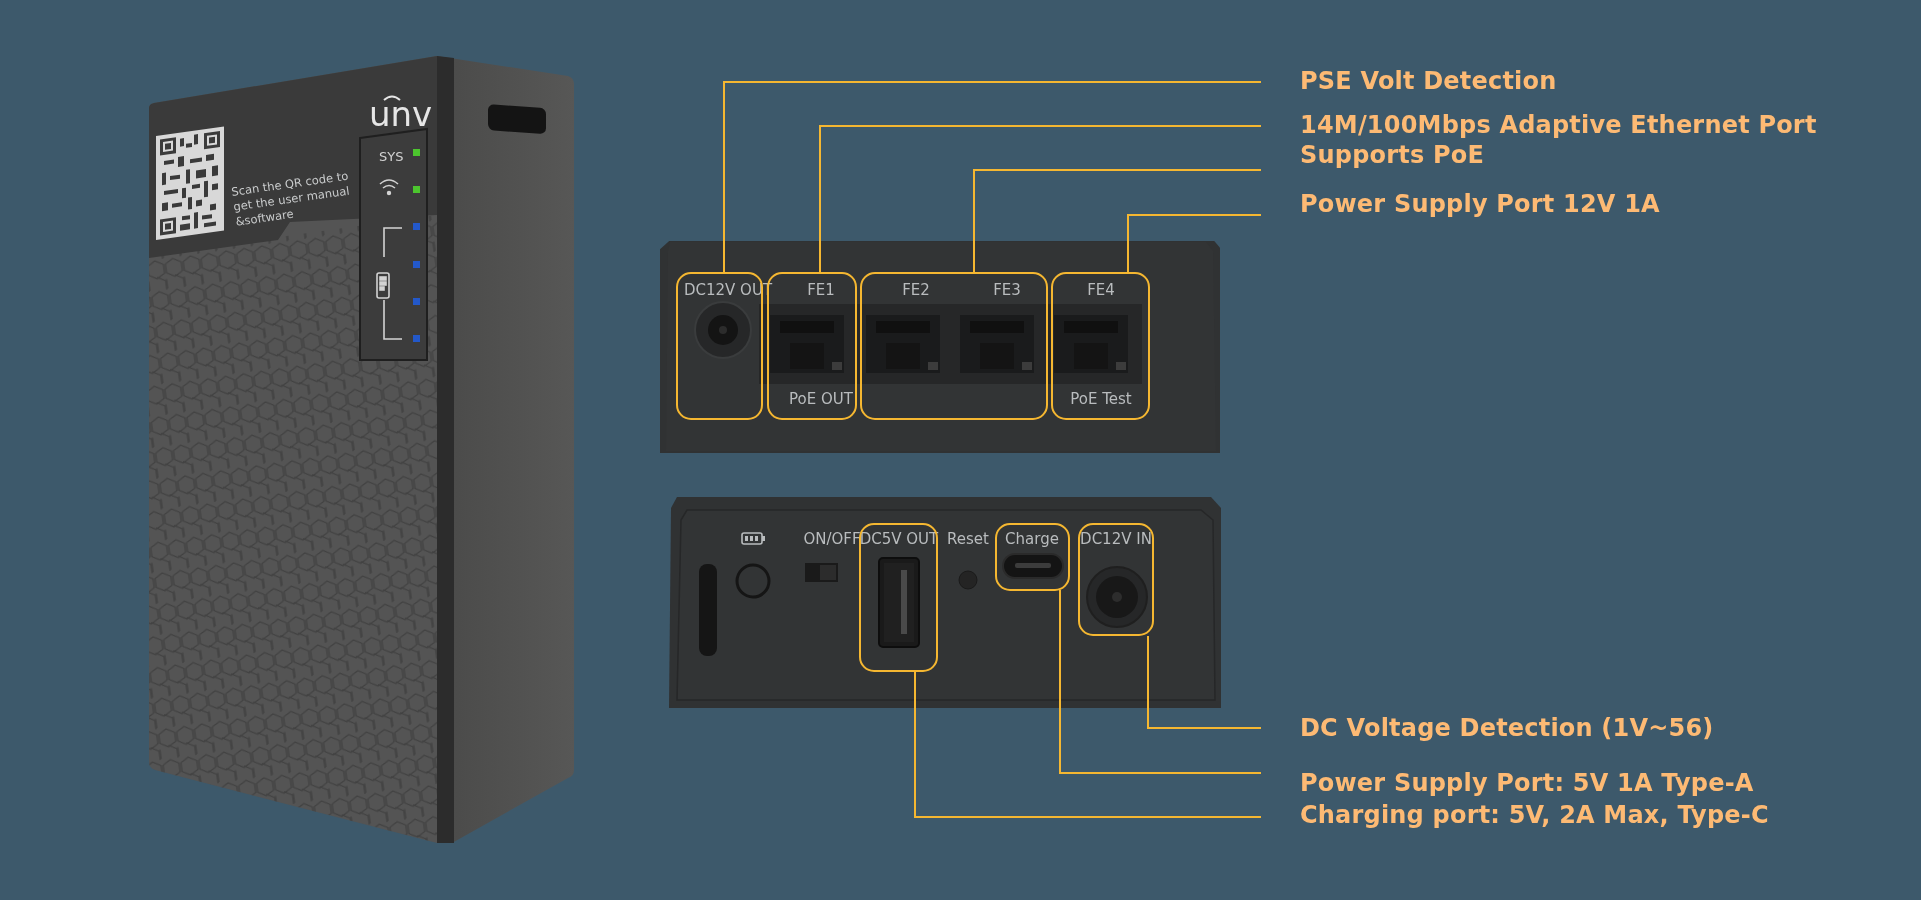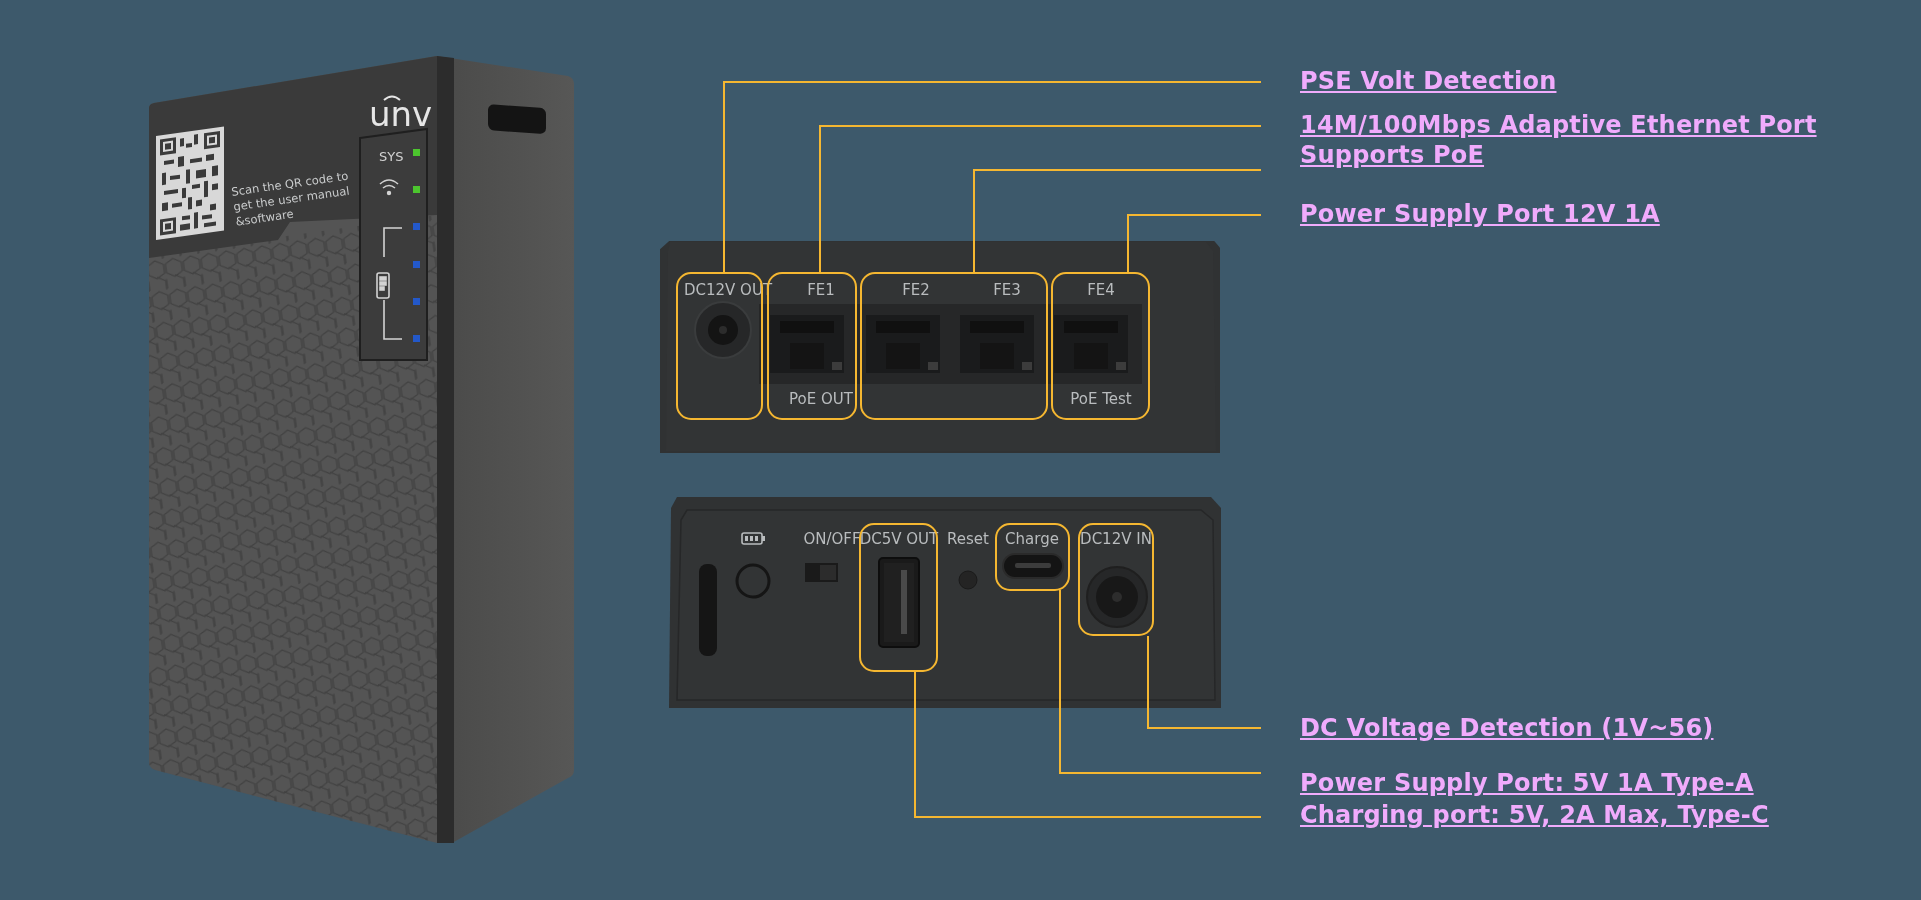--- a/index.html
+++ b/index.html
@@ -1,19 +1,19 @@
 <!DOCTYPE html>
 <html><head>
 <meta charset="utf-8">
 <style>
   html, body { margin:0; padding:0; }
   body { width:1921px; height:900px; background:#3d596b; position:relative; overflow:hidden; font-family:"DejaVu Sans", sans-serif; }
   .abs { position:absolute; }
   svg text { font-family:"DejaVu Sans", sans-serif; }
-  .callout-label { position:absolute; left:1300px; color:#f0abfc; font-family:"DejaVu Sans", sans-serif; font-weight:bold; font-size:24px; white-space:nowrap; letter-spacing:0.2px; line-height:30px;text-decoration:underline; }
+  .callout-label { position:absolute; left:1300px; color:#fdba74; font-family:"DejaVu Sans", sans-serif; font-weight:bold; font-size:24px; white-space:nowrap; letter-spacing:0.2px; line-height:30px; }
 </style>
 </head>
 <body>
 
 <svg class="abs" style="left:0;top:0" width="600" height="900">
   <defs>
     <pattern id="hex" width="18" height="31" patternUnits="userSpaceOnUse" patternTransform="rotate(-8)">
       <path d="M9 1 L17 5.5 L17 14.5 L9 19 L1 14.5 L1 5.5 Z M0 20.5 L0 30 M18 20.5 L18 30" fill="none" stroke="#3f3f3f" stroke-width="1.2"></path>
       <path d="M9 17.5 L17 22 L17 31" fill="none" stroke="#3f3f3f" stroke-width="1.2"></path>
     </pattern>
@@ -223,16 +223,16 @@
     <polyline points="1261,215 1128,215 1128,274"></polyline>
     <polyline points="1148,636 1148,728 1261,728"></polyline>
     <polyline points="1060,590 1060,773 1261,773"></polyline>
     <polyline points="915,671 915,817 1261,817"></polyline>
   </g>
 </svg>
 
 <div class="callout-label" style="top:66px">PSE Volt Detection</div>
 <div class="callout-label" style="top:110px">14M/100Mbps Adaptive Ethernet Port</div>
 <div class="callout-label" style="top:140px">Supports PoE</div>
-<div class="callout-label" style="top:199px">Power Supply Port 12V 1A</div>
+<div class="callout-label" style="top:189px">Power Supply Port 12V 1A</div>
 <div class="callout-label" style="top:713px">DC Voltage Detection (1V~56)</div>
 <div class="callout-label" style="top:800px">Charging port: 5V, 2A Max, Type-C</div>
 <div class="callout-label" style="top:768px">Power Supply Port: 5V 1A Type-A</div>
 
 </body></html>

